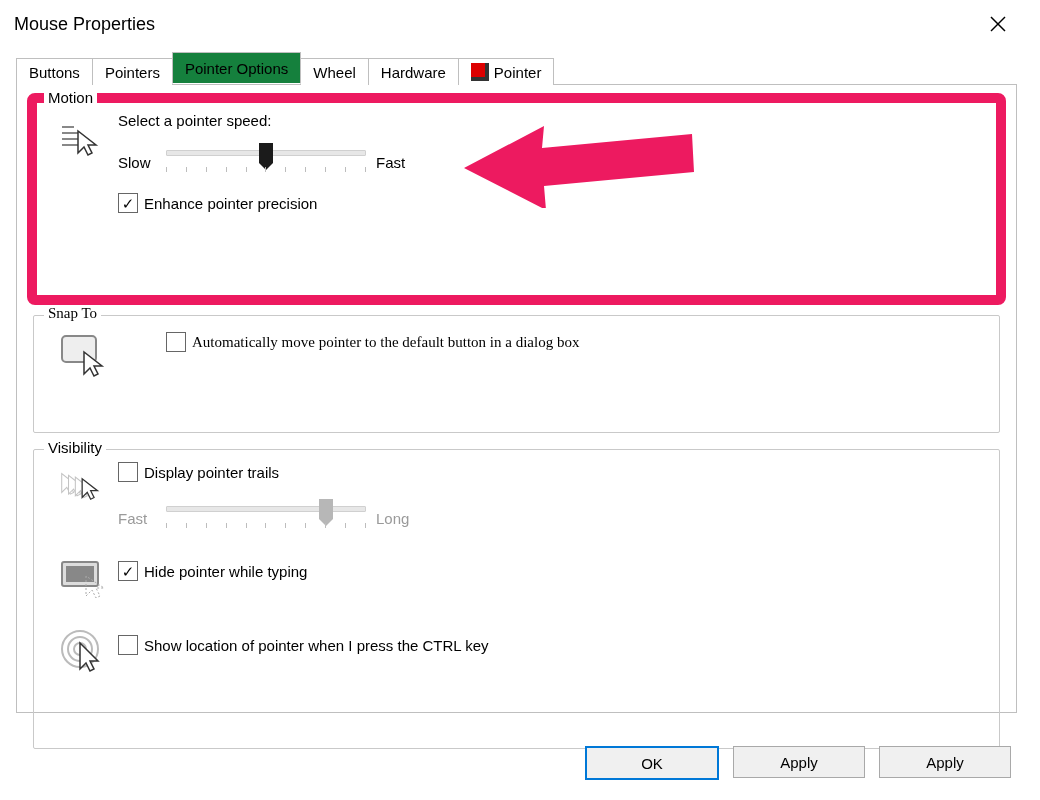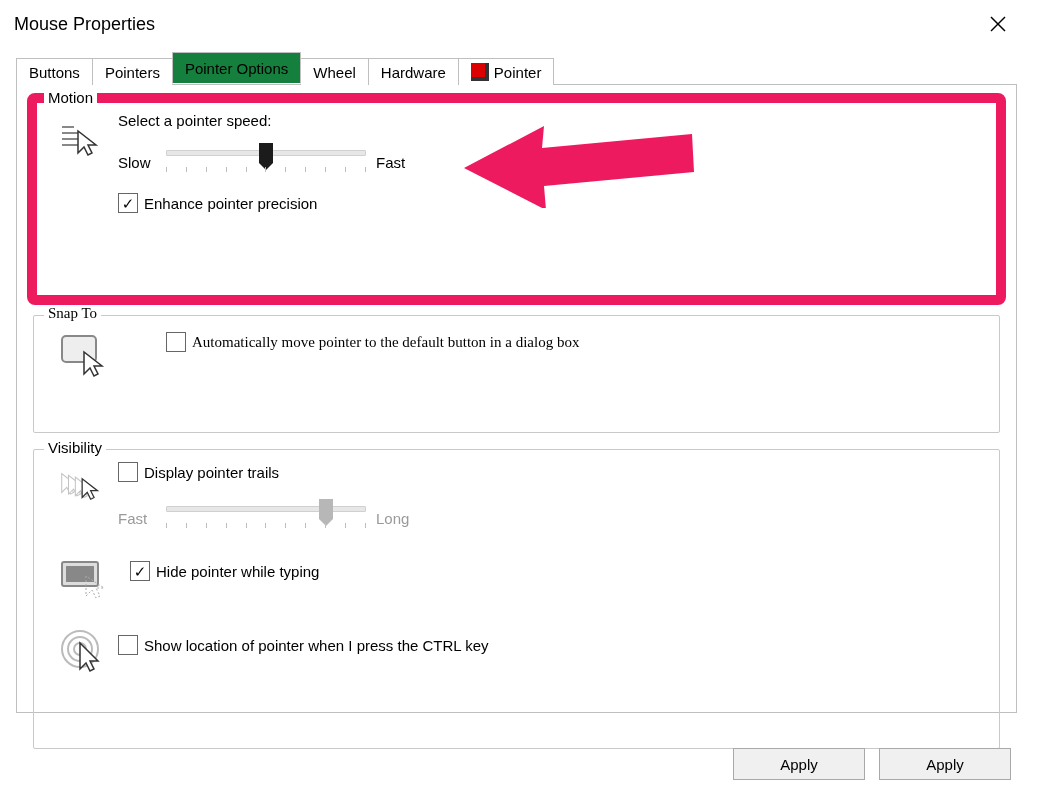--- a/index.html
+++ b/index.html
@@ -282,21 +282,21 @@
                   <span></span>
                   <span></span>
                   <span></span>
                 </div>
             </div>
             <span class="end right disabled">Long</span>
           </div>
         </div>
       </div>
 
-      <div class="row" style="margin-top:24px;gap:12px;">
+      <div class="row" style="margin-top:24px;">
         <div class="icon-col">
           <div class="icon-box">
             <svg width="46" height="40" viewBox="0 0 46 40">
               <rect x="2" y="4" width="36" height="24" rx="2" fill="#ddd" stroke="#888" stroke-width="2"></rect>
               <rect x="6" y="8" width="28" height="16" fill="#888"></rect>
               <g stroke="#aaa" stroke-width="1" stroke-dasharray="2 2" fill="none">
                 <path d="M26 18 L26 38 L32 32 L36 40 L40 38 L36 30 L44 30 Z"></path>
               </g>
             </svg>
           </div>
@@ -325,16 +325,17 @@
             <span class="box"></span>
             <span>Show location of pointer when I press the CTRL key</span>
           </label>
         </div>
       </div>
 
     </div>
   </div>
 
   <div class="btnbar">
+    <div class="btn default">OK</div>
     <div class="btn">Apply</div>
     <div class="btn">Apply</div>
   </div>
 </div>
 
 </body></html>

